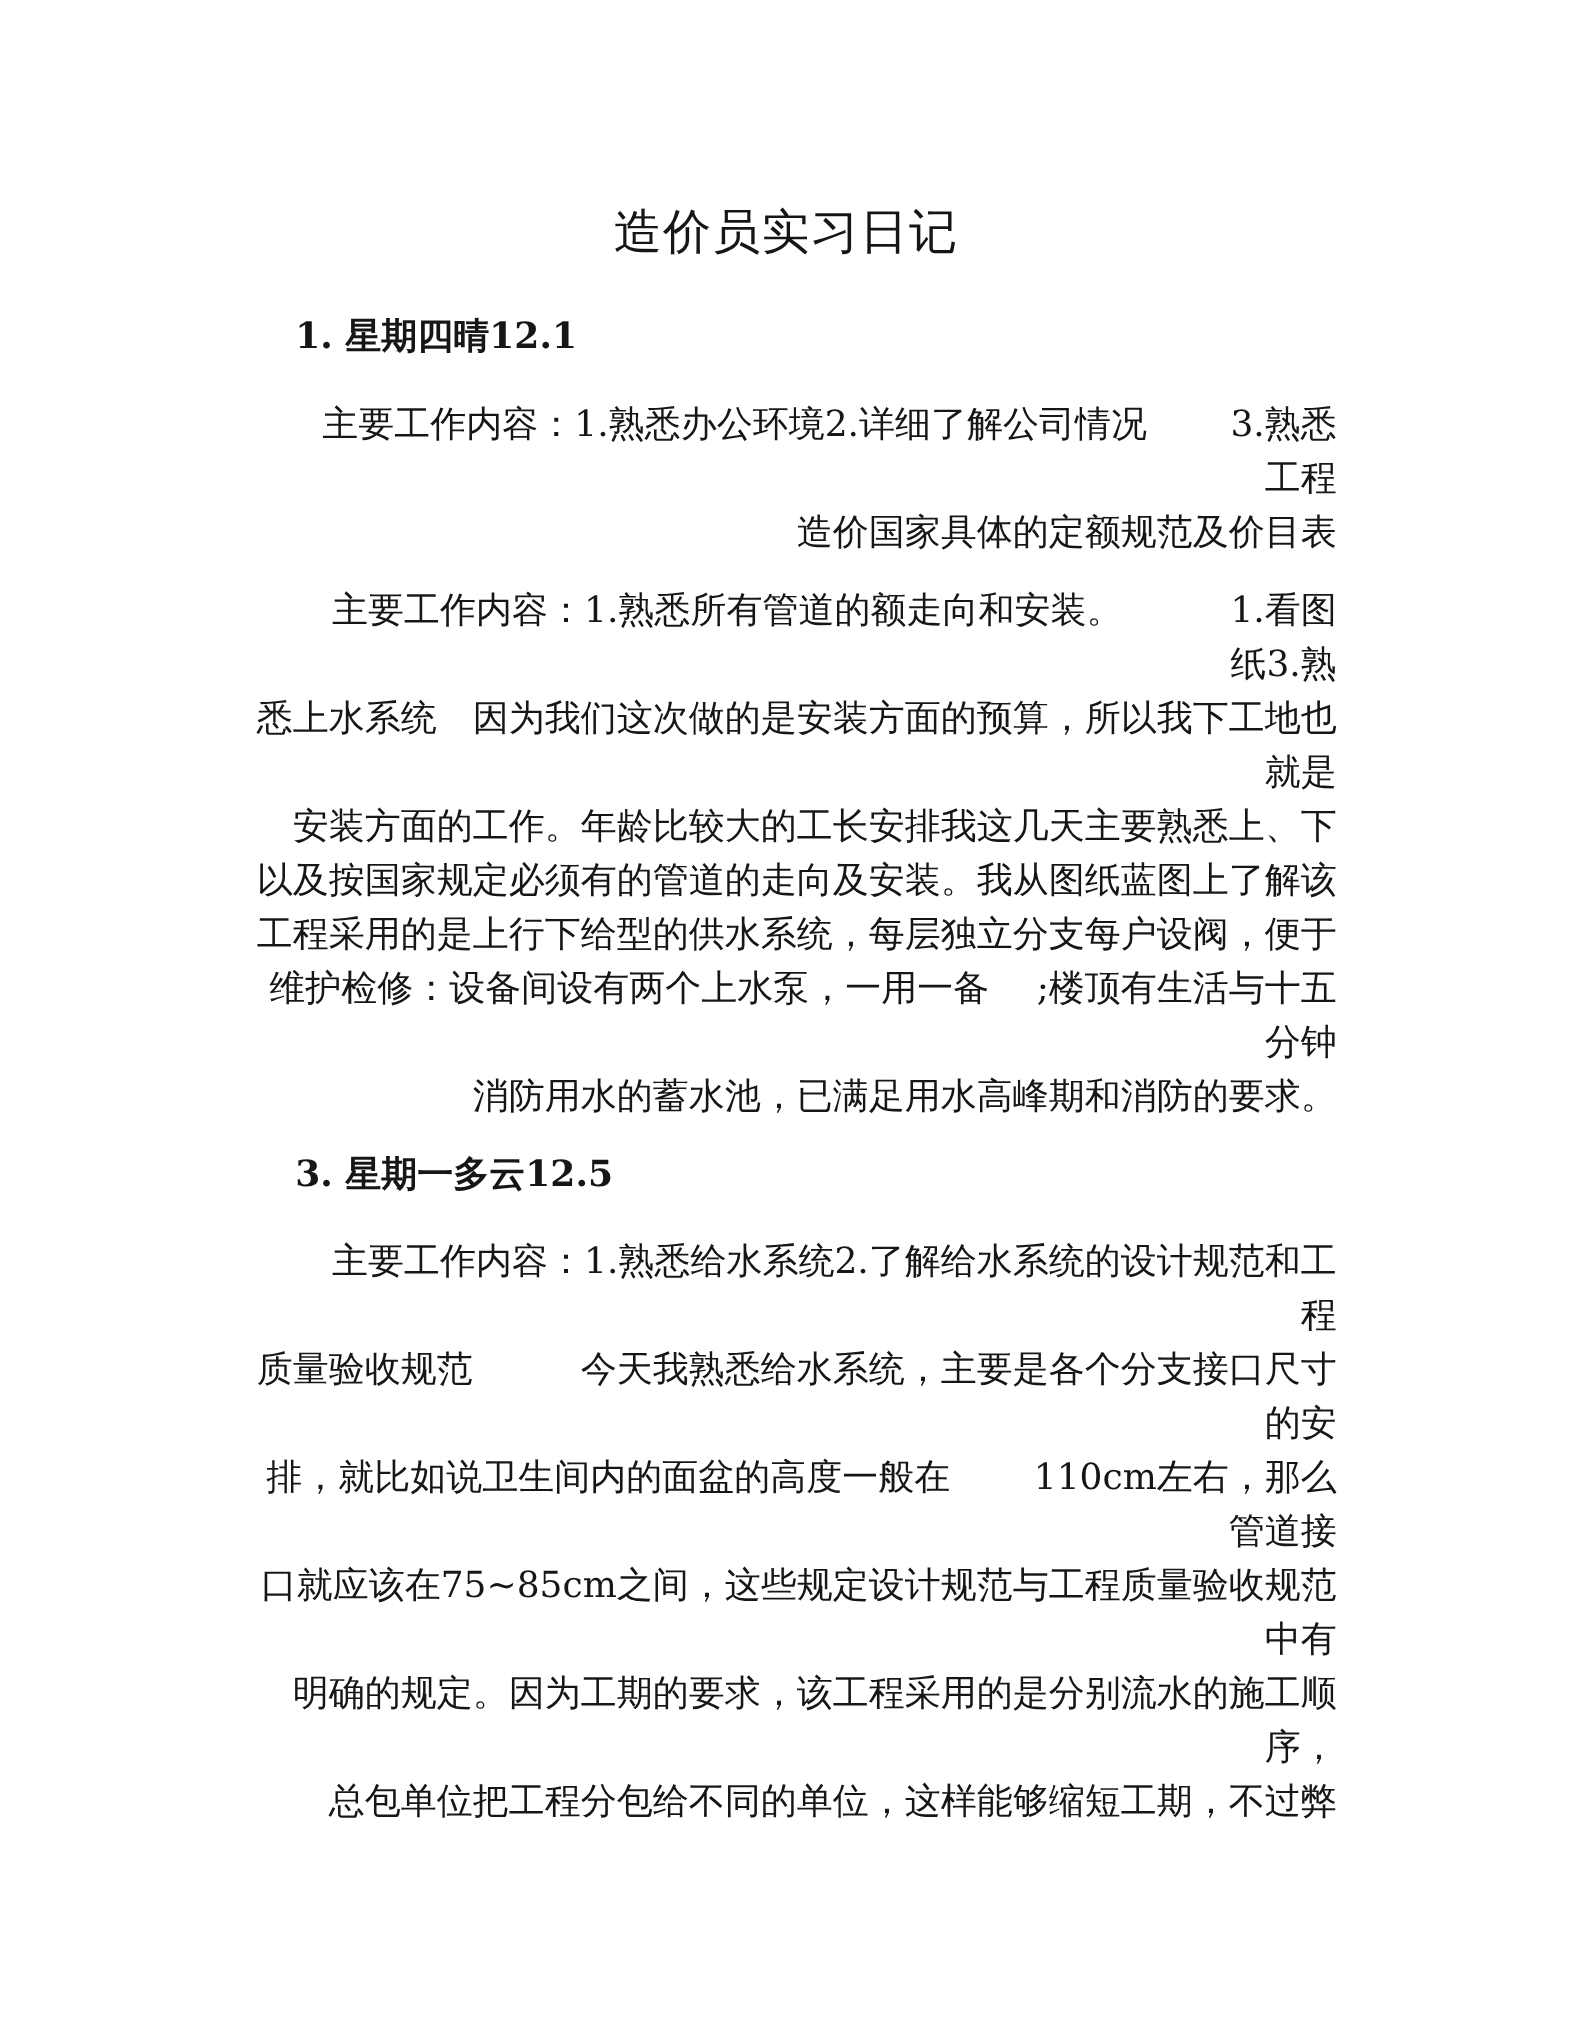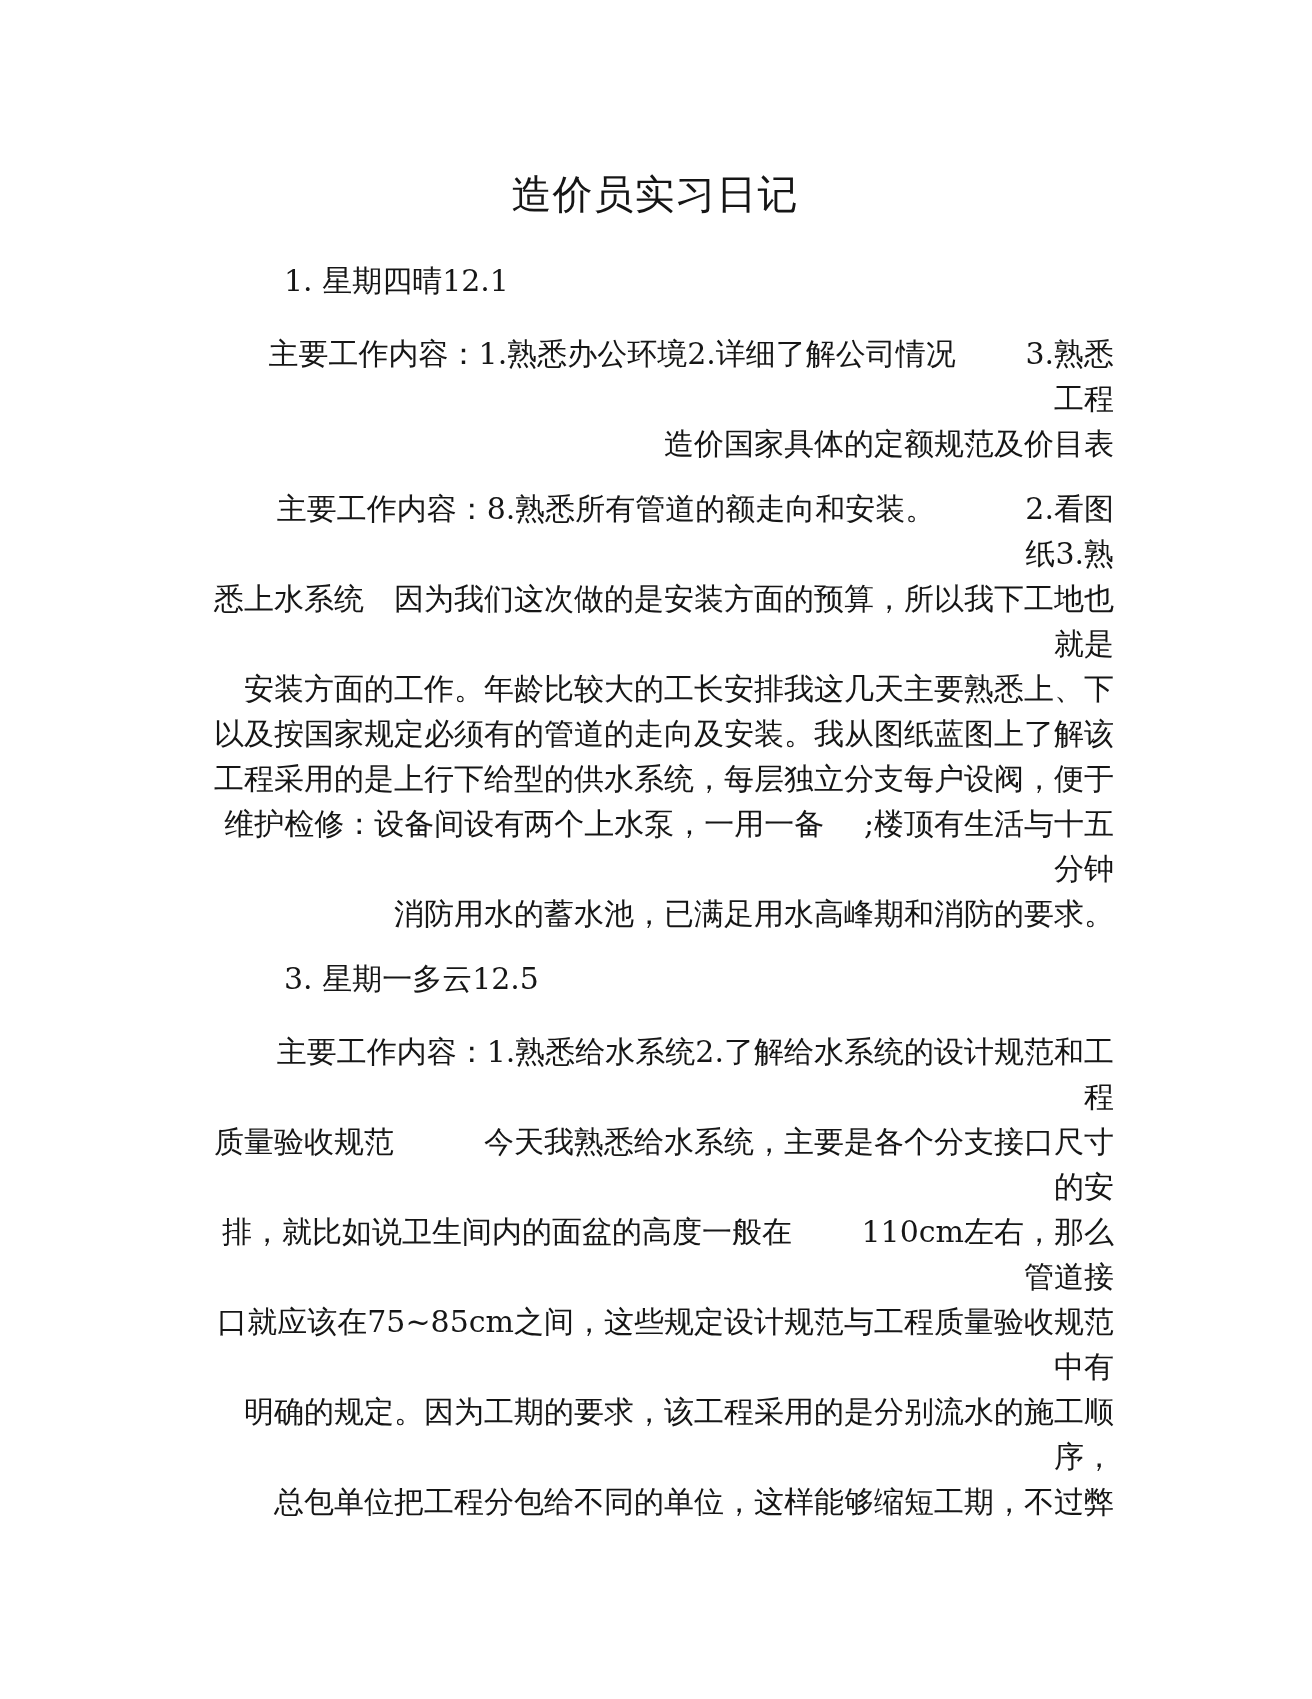--- a/index.html
+++ b/index.html
@@ -22,44 +22,44 @@
   .doc-title {
     font-size: 40px;
     font-weight: 400;
     line-height: 44px;
     text-align: center;
     margin: 0 0 42px 0;
     letter-spacing: 1px;
   }
   .sec-heading {
     font-size: 30px;
-    font-weight: 400;
+    font-weight: 700;
     line-height: 45px;
-    margin: 16px 0 28px 88px;
+    margin: 16px 0 28px 50px;
   }
   .para {
     font-size: 30px;
     line-height: 45px;
     margin: 0 0 20px 0;
     text-indent: 2em;
     white-space: pre-wrap;
     word-break: break-all;
     text-align: right;
   }
 </style>
 </head>
 <body>
 
 <div class="page">
   <h1 class="doc-title">造价员实习日记</h1>
   <div id="doc-body">
       <h2 class="sec-heading">1. 星期四晴12.1</h2>
       <p class="para">主要工作内容：1.熟悉办公环境2.详细了解公司情况　　 3.熟悉工程
 造价国家具体的定额规范及价目表</p>
-      <p class="para">主要工作内容：8.熟悉所有管道的额走向和安装。　　　2.看图纸3.熟
+      <p class="para">主要工作内容：1.熟悉所有管道的额走向和安装。　　　1.看图纸3.熟
 悉上水系统　因为我们这次做的是安装方面的预算，所以我下工地也就是
 安装方面的工作。年龄比较大的工长安排我这几天主要熟悉上、下
 以及按国家规定必须有的管道的走向及安装。我从图纸蓝图上了解该
 工程采用的是上行下给型的供水系统，每层独立分支每户设阀，便于
 维护检修：设备间设有两个上水泵，一用一备　 ;楼顶有生活与十五分钟
 消防用水的蓄水池，已满足用水高峰期和消防的要求。</p>
       <h2 class="sec-heading">3. 星期一多云12.5</h2>
       <p class="para">主要工作内容：1.熟悉给水系统2.了解给水系统的设计规范和工程
 质量验收规范　　　今天我熟悉给水系统，主要是各个分支接口尺寸的安
 排，就比如说卫生间内的面盆的高度一般在　　 110cm左右，那么管道接

